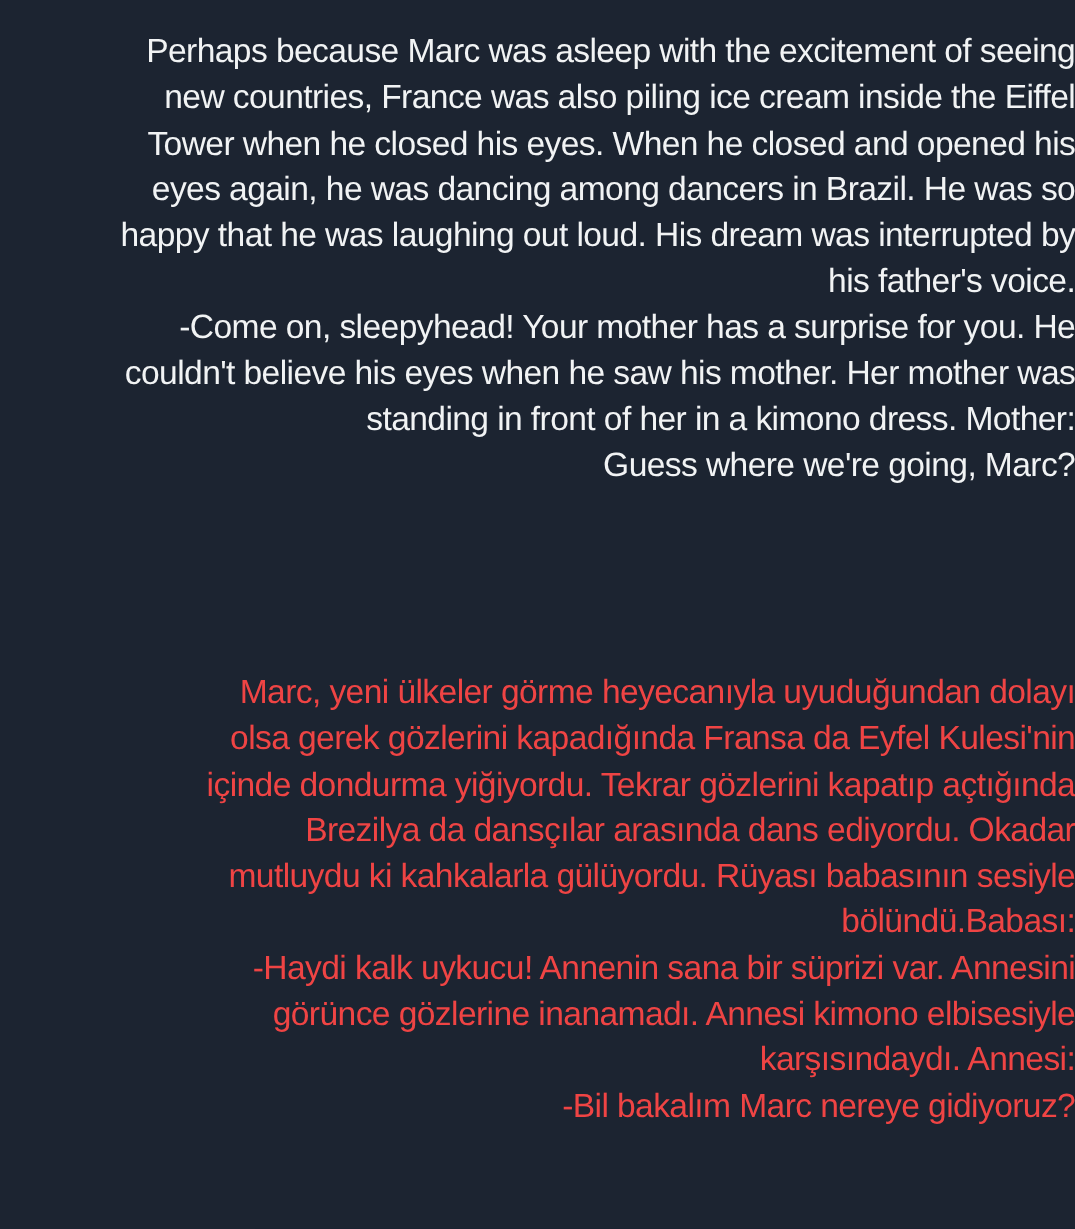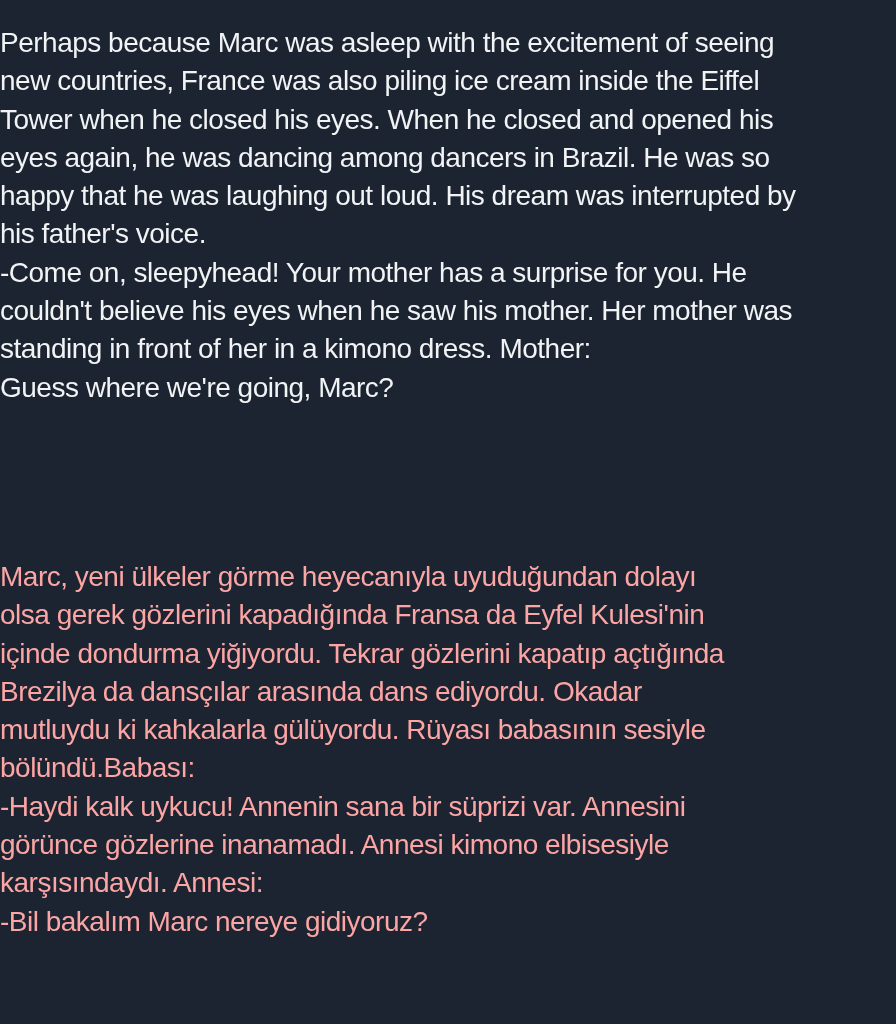--- a/index.html
+++ b/index.html
@@ -19,36 +19,36 @@
     position: relative;
     width: 896px;
     height: 1024px;
     background: #1c2431;
   }
 
   .story-paragraph {
     position: absolute;
     left: 0;
     width: 896px;
-    text-align: left;
+    text-align: right;
     white-space: pre;            
     font-size: 28px;
     line-height: 38.3px;
     letter-spacing: -0.5px;
     font-weight: 400;
   }
 
   .story-paragraph.english {
     top: 24px;
     color: #f1f3f4;
   }
 
   .story-paragraph.turkish {
     top: 558px;
-    color: #fca5a5;
+    color: #ef4444;
   }
 </style>
 </head>
 <body>
 
 <div class="story-page">
   <p class="story-paragraph english">Perhaps because Marc was asleep with the excitement of seeing
 new countries, France was also piling ice cream inside the Eiffel
 Tower when he closed his eyes. When he closed and opened his
 eyes again, he was dancing among dancers in Brazil. He was so

